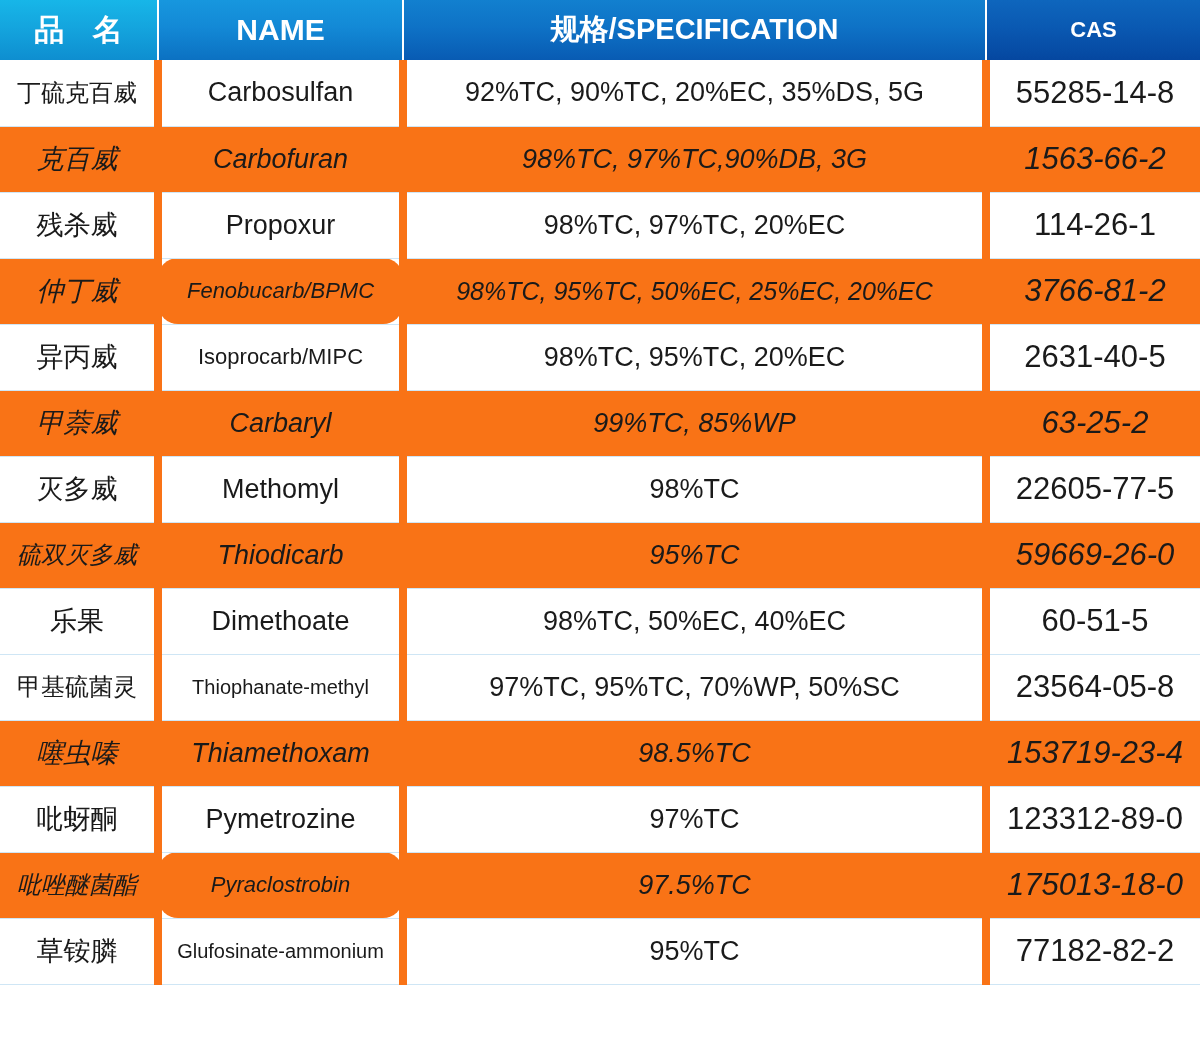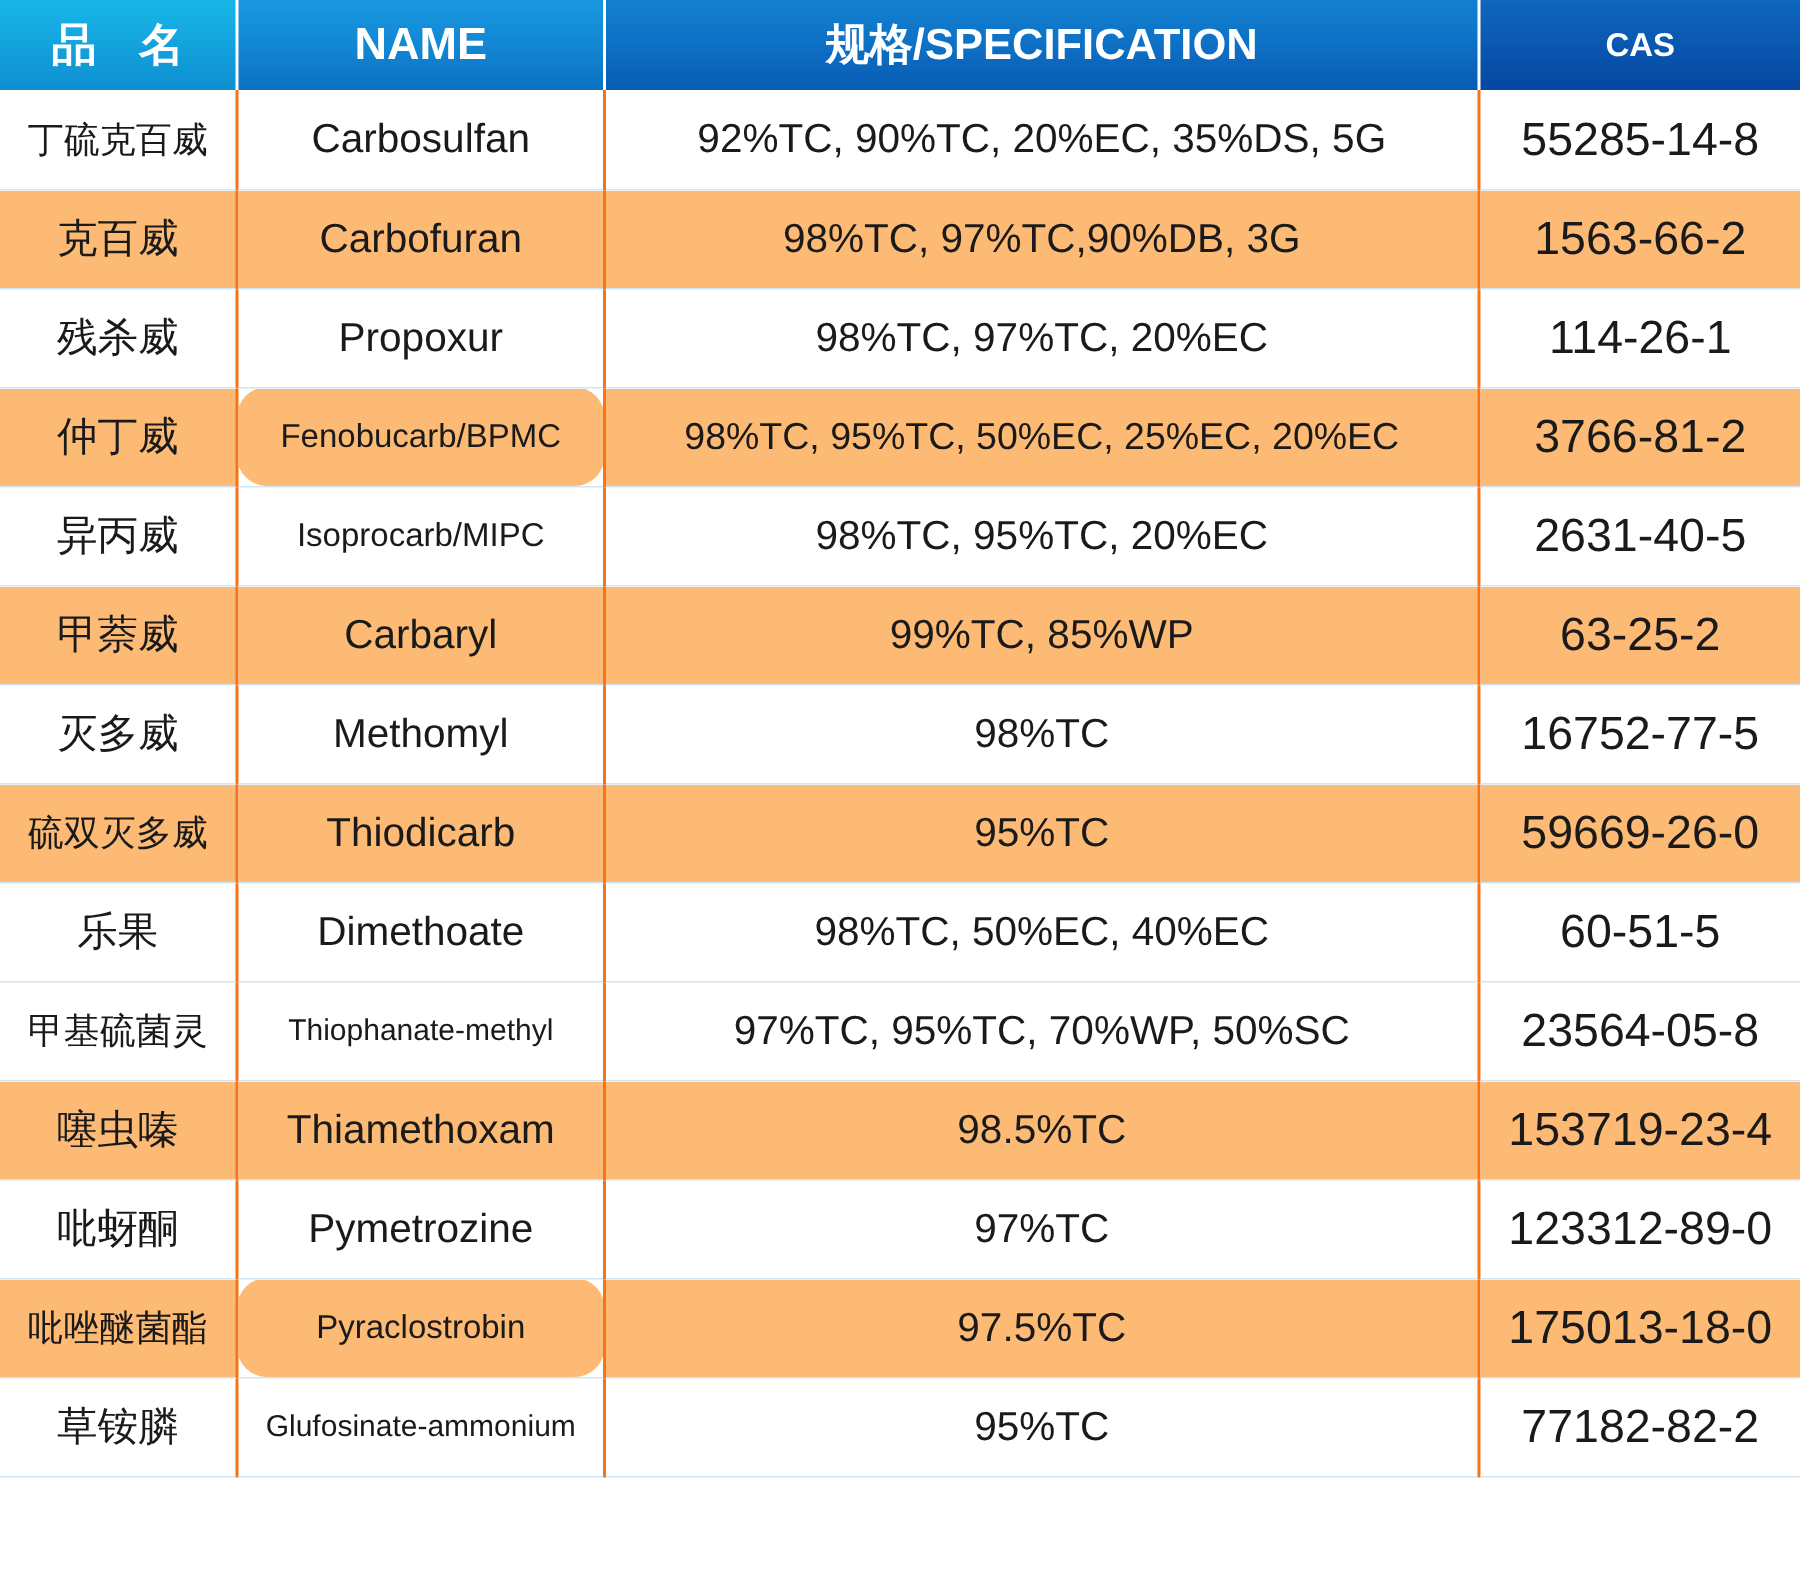--- a/index.html
+++ b/index.html
@@ -54,30 +54,30 @@
     background: linear-gradient(180deg, #0e66bd 0%, #0a59b2 45%, #0547a0 100%);
     font-size: 22px;
   }
 
   tbody td {
     height: 66px;
     padding: 0 6px;
     text-align: center;
     vertical-align: middle;
     color: #1a1a1a;
-    border-right: 2px solid #f97316;
+    border-right: 8px solid #f97316;
     border-bottom: 1px solid #cfe6f5;
     box-sizing: border-box;
     white-space: nowrap;
     overflow: hidden;
   }
   tbody td:last-child { border-right: none; }
 
   tbody tr.odd td  { background: #ffffff; }
-  tbody tr.even td { background: #fdba74; }
+  tbody tr.even td { background: #f97316; font-style: italic; }
 
   td.cell-cn   { font-size: 27px; }
   td.cell-name { font-size: 27px; }
   td.cell-spec { font-size: 27px; }
   td.cell-cas  { font-size: 31px; }
 
   
   td.cell-name.sm  { font-size: 22px; border-radius: 20px; }
   td.cell-name.xs  { font-size: 20px; }
   td.cell-spec.sm  { font-size: 25px; }
@@ -135,21 +135,21 @@
       <tr class="even">
         <td class="cell-cn">甲萘威</td>
         <td class="cell-name">Carbaryl</td>
         <td class="cell-spec">99%TC, 85%WP</td>
         <td class="cell-cas">63-25-2</td>
       </tr>
       <tr class="odd">
         <td class="cell-cn">灭多威</td>
         <td class="cell-name">Methomyl</td>
         <td class="cell-spec">98%TC</td>
-        <td class="cell-cas">16752-77-5</td>
+        <td class="cell-cas">22605-77-5</td>
       </tr>
       <tr class="even">
         <td class="cell-cn sm">硫双灭多威</td>
         <td class="cell-name">Thiodicarb</td>
         <td class="cell-spec">95%TC</td>
         <td class="cell-cas">59669-26-0</td>
       </tr>
       <tr class="odd">
         <td class="cell-cn">乐果</td>
         <td class="cell-name">Dimethoate</td>

